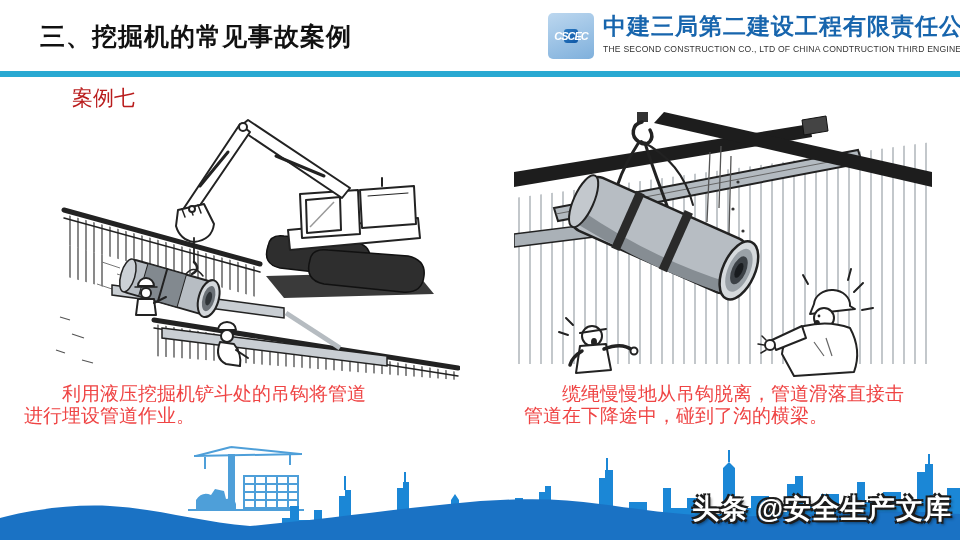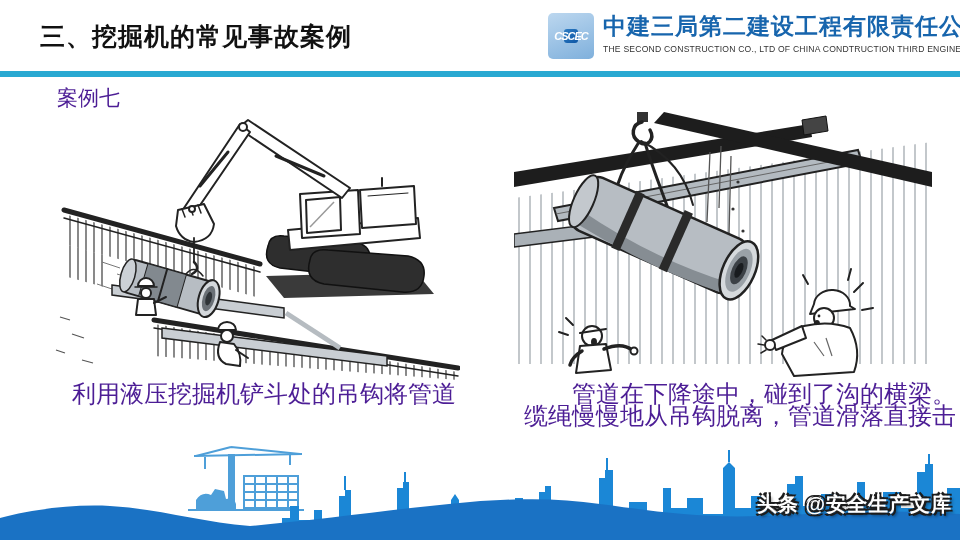--- a/index.html
+++ b/index.html
@@ -12,39 +12,39 @@
   .logo-icon{width:46px;height:46px;border-radius:5px;background:linear-gradient(160deg,#bcd7ef,#7fb0dc);
              display:flex;align-items:center;justify-content:center;box-sizing:border-box;padding:16px;}
   .logo-icon-inner{width:100%;height:100%;border-radius:3px;background:linear-gradient(135deg,#2d7bc2,#0d57a6);
              color:#fff;display:flex;align-items:center;justify-content:center;
              font-weight:bold;font-style:italic;font-size:11px;letter-spacing:-1px;}
   .company{display:flex;flex-direction:column;}
   .company-cn{font-size:23px;font-weight:700;color:var(--c-logo_blue,#1765ad);
               letter-spacing:1px;white-space:nowrap;line-height:1.2;}
   .company-en{font-size:8.6px;color:#333;letter-spacing:.2px;white-space:nowrap;margin-top:3px;}
   .divider{position:absolute;left:0;top:71px;width:960px;height:6px;background:var(--c-divider,#29a9d2);}
-  .case-label{position:absolute;left:57px;top:84px;font-size:21px;color:#4c1d95;}
+  .case-label{position:absolute;left:72px;top:84px;font-size:21px;color:#b91c1c;}
   
   .fig{position:absolute;top:112px;width:418px;height:268px;}
   .fig-left{left:42px;}
   .fig-right{left:514px;}
   .fig svg{width:100%;height:100%;display:block;}
   
-  .caption{position:absolute;top:383px;font-size:24px;line-height:22px;color:#4c1d95;}
+  .caption{position:absolute;top:383px;font-size:19px;line-height:22px;color:#ef4444;}
   .caption-left{left:24px;width:446px;}
   .caption-right{left:524px;width:436px;}
   .caption div:first-child{text-indent:2em;}
   
   .skyline{position:absolute;left:0;bottom:0;width:960px;height:94px;}
   .sk-b{fill:var(--c-skyline,#1b87d6);}
   .sk-bs{stroke:var(--c-skyline,#1b87d6);}
   .sk-w{fill:var(--c-wave,#1a72c4);}
   .sk-c{stroke:var(--c-crane,#4e9fd9);fill:none;stroke-width:2;}
   .sk-cf{fill:var(--c-crane,#4e9fd9);}
-  .watermark{position:absolute;right:8px;top:491px;font-size:20px;font-weight:800;color:#fff;
+  .watermark{position:absolute;right:8px;top:491px;font-size:27px;font-weight:800;color:#fff;
              letter-spacing:1px;white-space:nowrap;
              text-shadow:-2px -2px 0 #1c1c1c,2px -2px 0 #1c1c1c,-2px 2px 0 #1c1c1c,2px 2px 0 #1c1c1c,3px 3px 3px rgba(0,0,0,.45);}
   
   .ln{stroke:#222;fill:none;stroke-linejoin:round;stroke-linecap:round;}
   .wh{fill:#fff;stroke:#222;stroke-width:2;stroke-linejoin:round;}
 </style>
 </head>
 <body>
 
 <div class="slide">
@@ -196,24 +196,25 @@
         <polygon class="wh" points="288,214 258,228 262,238 292,226" stroke-width="2"></polygon>
         <circle cx="256" cy="233" r="5" class="wh" stroke-width="2"></circle>
         <path d="M252,228 l-4,-4 M250,233 l-6,-1 M252,238 l-5,3" class="ln" stroke-width="1.5"></path>
         <path d="M300,230 l10,14 M312,226 l6,18" stroke="#666" stroke-width="1.2" fill="none"></path>
       </g>
     </svg>
   </div>
 
   <div class="caption caption-left">
     <div>利用液压挖掘机铲斗处的吊钩将管道</div>
+    <div>进行埋设管道作业。</div>
   </div>
   <div class="caption caption-right">
+    <div>缆绳慢慢地从吊钩脱离，管道滑落直接击</div>
     <div>管道在下降途中，碰到了沟的横梁。</div>
-    <div>缆绳慢慢地从吊钩脱离，管道滑落直接击</div>
   </div>
 
   <svg class="skyline" viewBox="0 0 960 94" role="img">
     <g>
       <line x1="194" y1="10" x2="302" y2="8" class="sk-c" stroke-width="3"></line>
       <rect x="228" y="8" width="7" height="54" class="sk-cf"></rect>
       <path d="M231,1 L196,10 M231,1 L300,8" class="sk-c"></path>
       <path d="M205,11 L205,23 M290,9 L290,19" class="sk-c"></path>
       <rect x="244" y="30" width="54" height="32" fill="none" class="sk-c"></rect>
       <path d="M255,30 V62 M266,30 V62 M277,30 V62 M288,30 V62 M244,38 H298 M244,46 H298 M244,54 H298" class="sk-c" stroke-width="1.6"></path>

